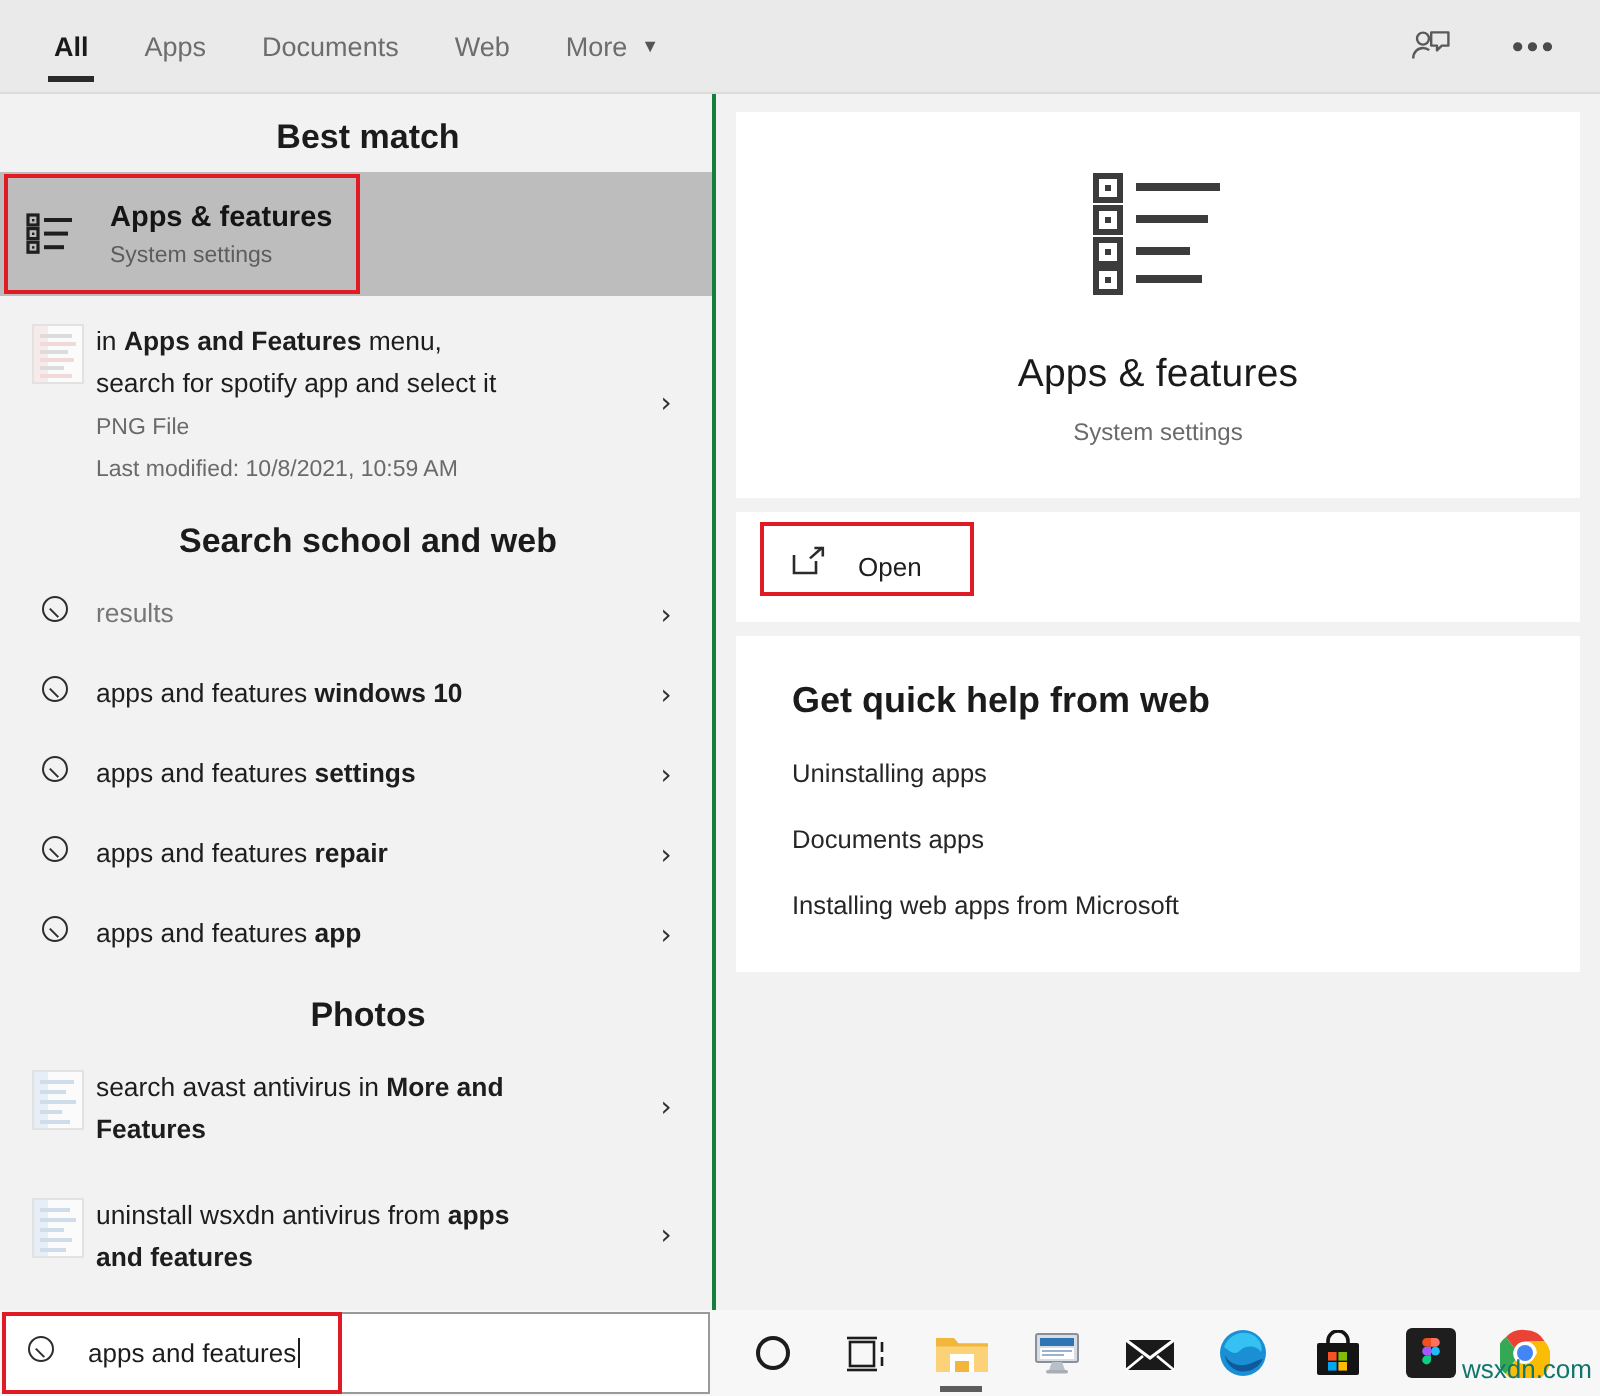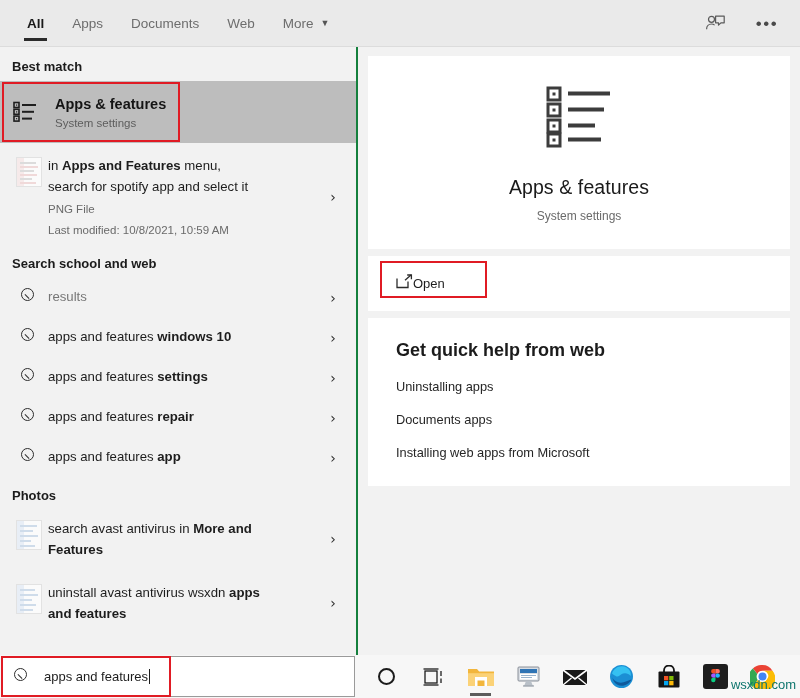--- a/index.html
+++ b/index.html
@@ -31,21 +31,21 @@
     content: ""; position: absolute; left: 11px; right: 11px; bottom: 6px;
     height: 3px; background: #2b2b2b;
   }
   .tab .caret { margin-left: 7px; font-size: 9px; color: #555; line-height: 1; }
   .hdr-right { margin-left: auto; display: flex; align-items: center; padding-right: 18px; gap: 22px; }
   .hdr-btn { width: 30px; height: 30px; display: flex; align-items: center; justify-content: center; cursor: default; }
   .dots { font-size: 17px; color: #4a4a4a; letter-spacing: 1.5px; line-height: 1; }
 
   
   .leftcol { position: absolute; left: 0; top: 47px; width: 356px; height: 608px; background: #f2f2f2; }
-  .grouphdr { font-size: 13px; font-weight: bold; color: #1b1b1b; padding: 12px 0 7px 12px; }
+  .grouphdr { font-size: 17px; font-weight: bold; color: #1b1b1b; padding: 12px 0 7px 12px; text-align: center; }
 
   .bestmatch-wrap { position: relative; height: 62px; }
   .bestmatch {
     position: absolute; left: 0; top: 0; width: 356px; height: 62px;
     background: #bdbdbd; display: flex; align-items: center; padding-left: 12px; cursor: default;
   }
   .bm-text { margin-left: 16px; }
   .bm-title { font-size: 14.5px; font-weight: bold; color: #151515; line-height: 17px; }
   .bm-sub { font-size: 11.5px; color: #5d5d5d; margin-top: 4px; }
 
@@ -88,21 +88,21 @@
   
   .preview { position: absolute; left: 358px; top: 47px; width: 442px; height: 608px; background: #f2f2f2; }
   .card { background: #ffffff; }
   .card-hero { margin: 9px 10px 0 10px; padding: 30px 0 26px; text-align: center; }
   .hero-icon { display: flex; justify-content: center; margin-bottom: 28px; }
   .hero-title { font-size: 19.5px; color: #1a1a1a; letter-spacing: .1px; }
   .hero-sub { font-size: 12px; color: #6a6a6a; margin-top: 10px; }
 
   .card-open-wrap { margin: 7px 10px 0 10px; background: #fff; height: 55px; position: relative; }
   .openrow { position: absolute; left: 18px; top: 10px; display: flex; align-items: center; height: 34px; padding: 0 18px 0 10px; cursor: default; }
-  .openrow .olabel { font-size: 13px; color: #1e1e1e; }
+  .openrow .olabel { font-size: 13px; color: #1e1e1e; margin-left: 16px; }
 
   .card-help { margin: 7px 10px 0 10px; background: #fff; padding: 22px 0 26px 28px; }
   .helphdr { font-size: 18px; font-weight: bold; color: #1b1b1b; margin-bottom: 18px; }
   .helplink { font-size: 12.8px; color: #262626; margin-bottom: 18px; cursor: default; }
   .helplink:last-child { margin-bottom: 0; }
 
   
   .redbox { position: absolute; border: 2.5px solid #e01b24; pointer-events: none; }
 
   
@@ -298,21 +298,21 @@
           <div class="thumb blue">
             <div class="thumb-strip"></div>
             <i style="top:4px; width:15px;"></i>
               <i style="top:9px; width:18px;"></i>
             <i style="top:14px; width:12px;"></i>
               <i style="top:19px; width:16px;"></i>
             <i style="top:24px; width:13px;"></i>
           </div>
         </div>
         <div class="body">
-          <div class="rtitle"><span>uninstall avast antivirus wsxdn </span><b>apps</b></div>
+          <div class="rtitle"><span>uninstall wsxdn antivirus from </span><b>apps</b></div>
           <div class="rtitle" style="margin-top:2px;"><b>and features</b></div>
         </div>
         <div class="chev">
             <span class="chevglyph">›</span>
           </div>
       </div>
 
     </div>
 
     <div class="preview">

